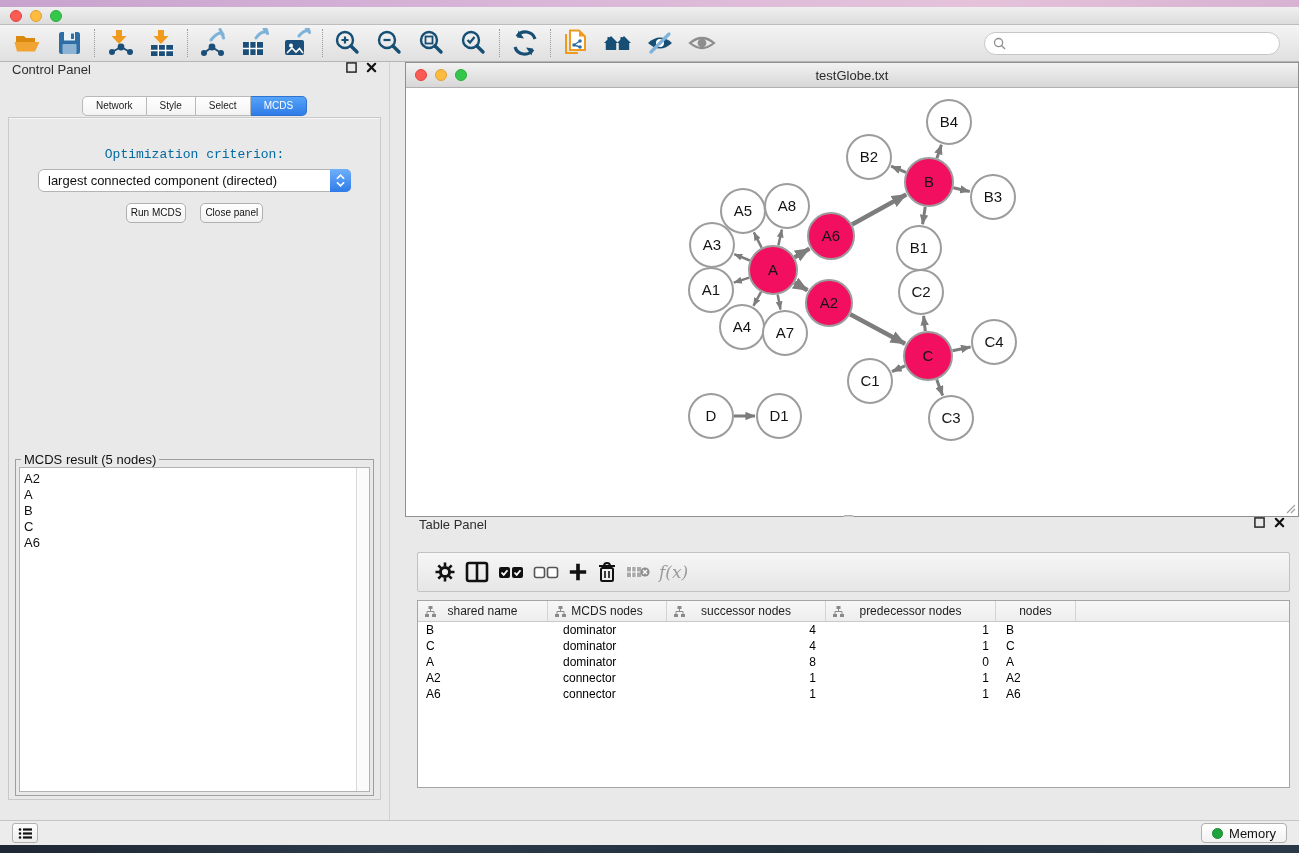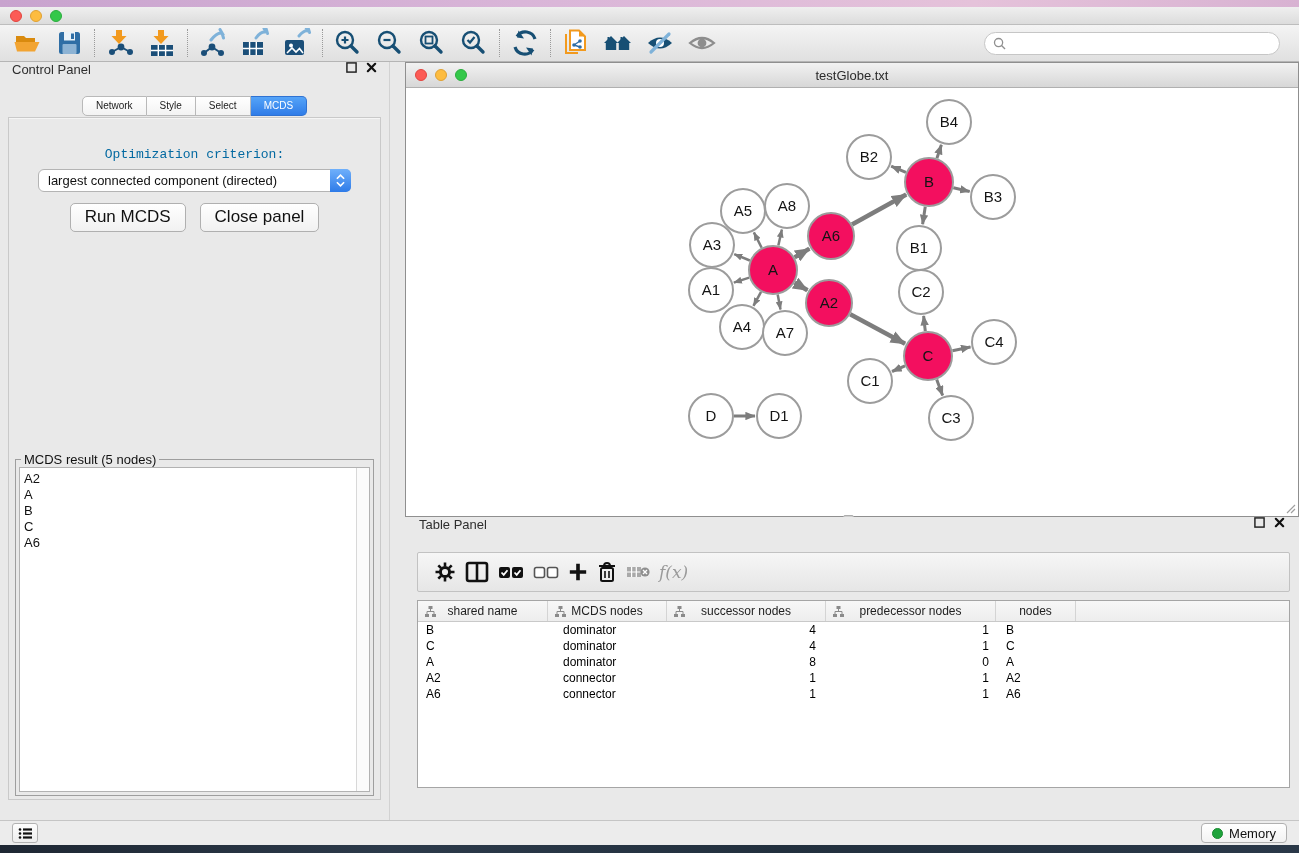--- a/index.html
+++ b/index.html
@@ -58,22 +58,22 @@
     background:#E9E9E9; border:1px solid #c9c9c9; box-shadow:inset 0 1px 0 #f5f5f5; }
   .opt-label { text-align:center; margin-top:29px; font-size:13px; color:#0369a1;font-family:Liberation Mono, monospace; }
   .dropdown { position:relative; margin:7px auto 0; width:313px; height:23px; background:#fff;
     border:1px solid #b4b4b4; border-radius:6px; display:flex; align-items:center; cursor:pointer; }
   .dropdown .dd-text { font-size:13px; color:#111; padding-left:9px; flex:1; white-space:nowrap; }
   .dd-stepper { width:21px; height:23px; margin:-1px -1px -1px 0; border-radius:0 5px 5px 0;
     background:linear-gradient(#6fb0fb,#2e7bе8); background:linear-gradient(#6fb0fb,#2e7be8);
     display:flex; flex-direction:column; align-items:center; justify-content:center; gap:1px; }
   .dd-stepper svg { width:9px; height:6px; }
   .btn-row { display:flex; justify-content:center; gap:14px; margin-top:11px; }
-  .push-btn { font-size:17px; color:#111; background:linear-gradient(#ffffff,#f1f1f1);
-    border:1px solid #b0b0b0; border-radius:5px; padding:3px 14px 4px; cursor:pointer; }
+  .push-btn { font-size:10px; color:#111; background:linear-gradient(#ffffff,#f1f1f1);
+    border:1px solid #b0b0b0; border-radius:5px; padding:3px 4px 4px; cursor:pointer; }
 
   .groupbox { position:absolute; left:6px; right:6px; top:341px; bottom:3px; border:1px solid #9e9e9e; }
   .groupbox-legend { position:absolute; top:-8px; left:5px; background:#E9E9E9; padding:0 3px;
     font-size:13px; color:#111; }
   .result-list { position:absolute; left:3px; right:3px; top:7px; bottom:3px; background:#fff;
     border:1px solid #b2b2b2; overflow:hidden; }
   .result-items { padding:3px 0 0 4px; }
   .result-item { font-size:13px; color:#111; line-height:16px; }
   .result-scroll { position:absolute; right:0; top:0; bottom:0; width:13px; background:#fbfbfb;
     border-left:1px solid #d8d8d8; }

